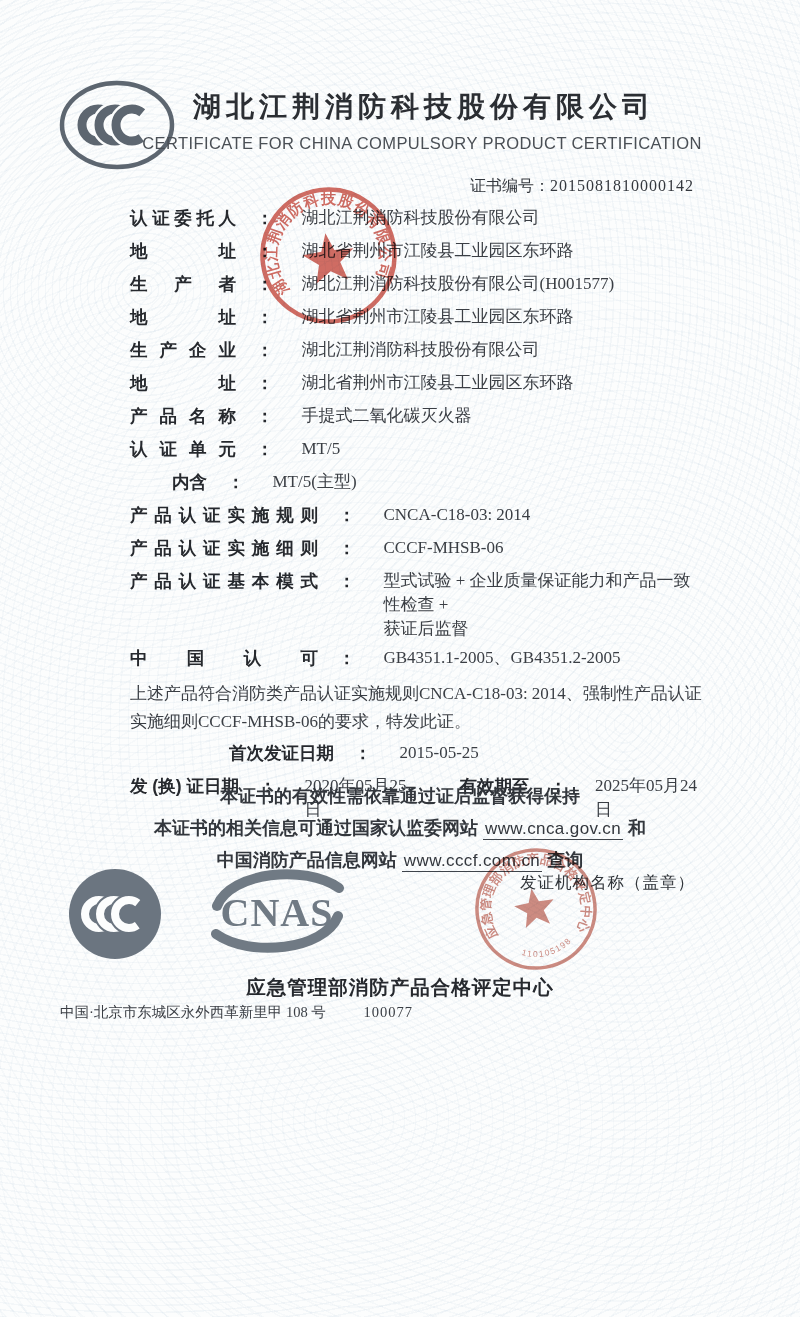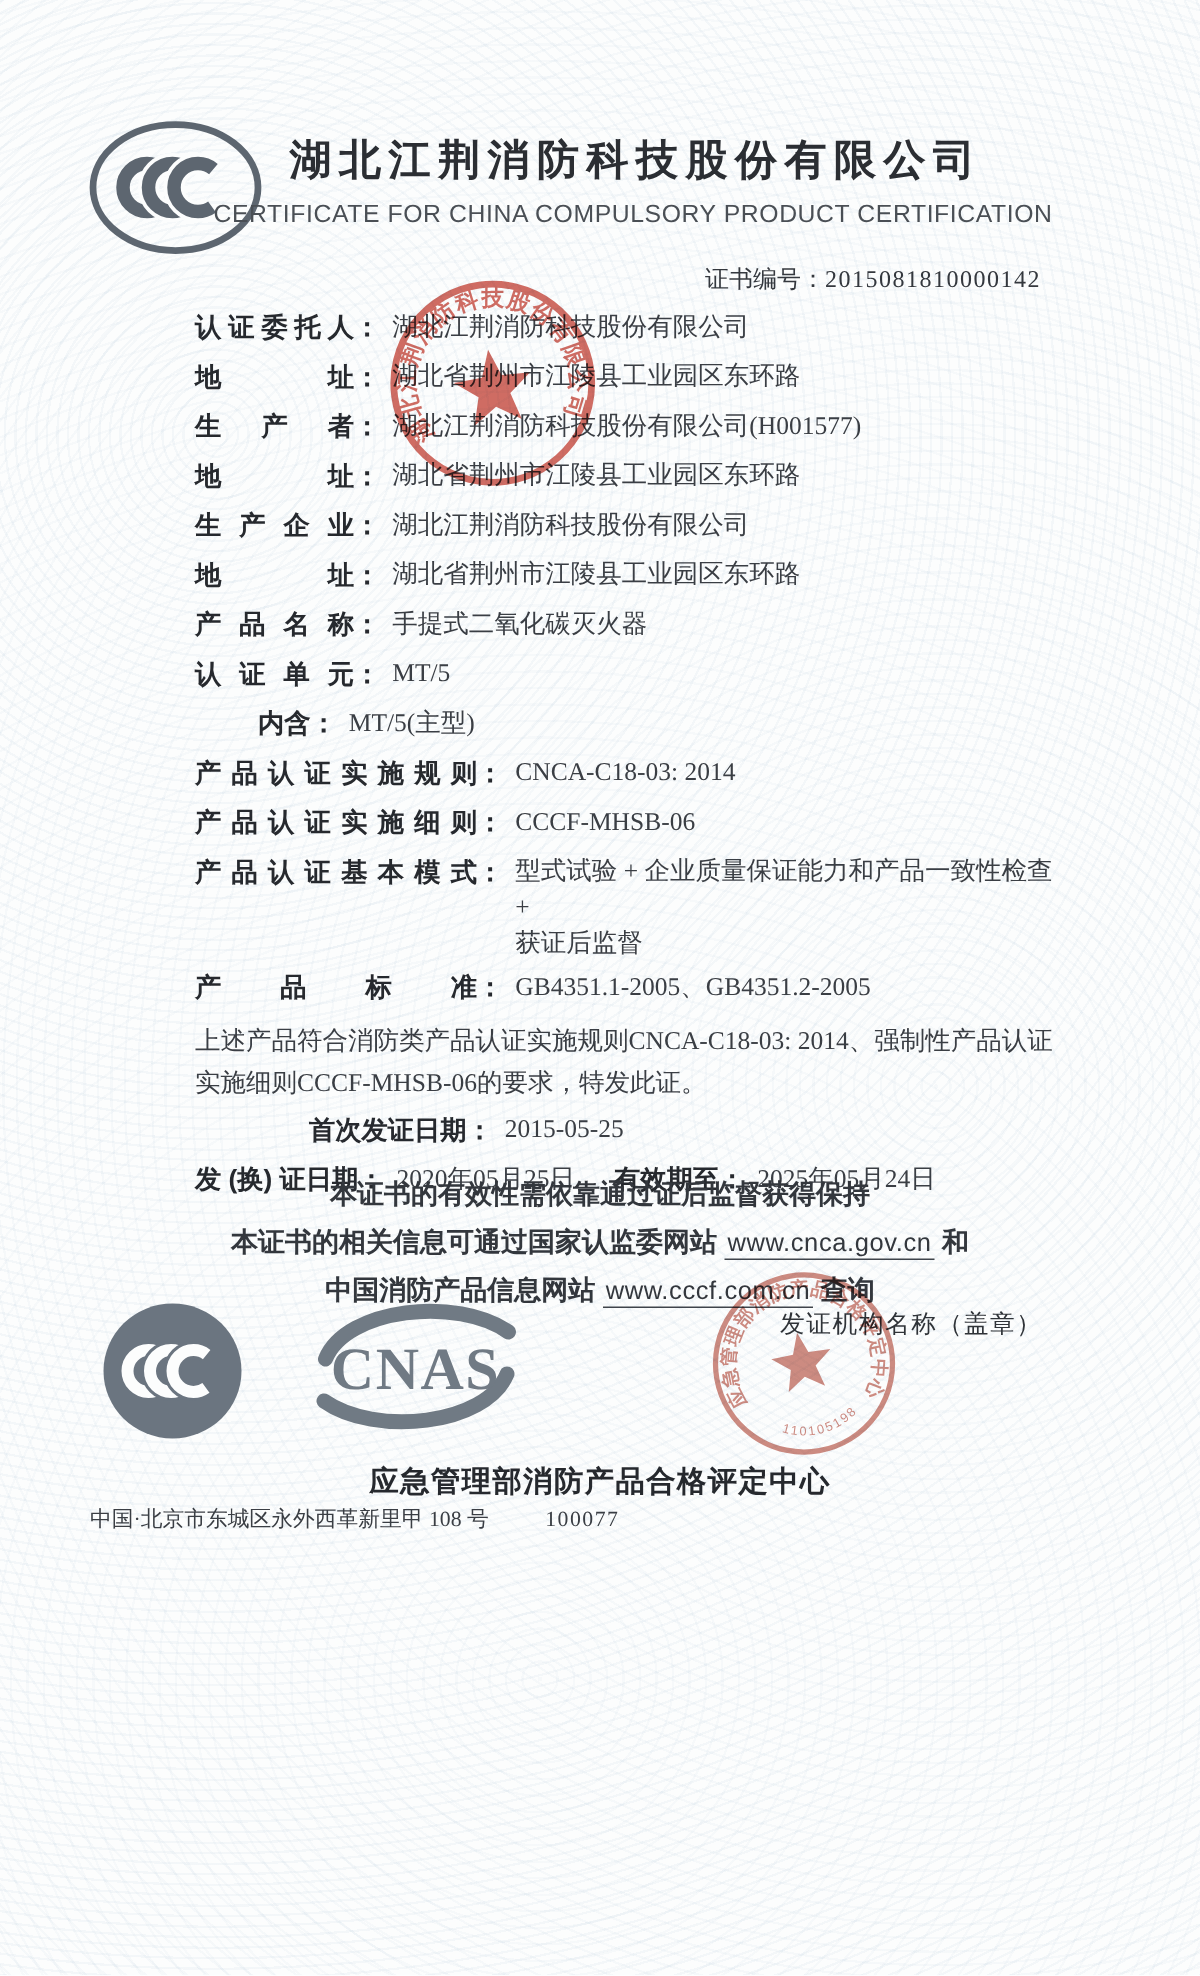--- a/index.html
+++ b/index.html
@@ -14,30 +14,30 @@
   .abs{position:absolute;}
   
   .title{top:88px;left:108px;right:60px;text-align:center;font-size:28px;font-weight:700;
     letter-spacing:5px;color:#2b2e33;}
   .subtitle{top:134px;left:58px;right:14px;text-align:center;font-size:16.5px;color:#4a4f55;
     letter-spacing:0.4px;}
   .certno{top:176px;left:470px;font-family:"Liberation Serif",serif;font-size:16px;color:#34383e;}
   .certno .num{letter-spacing:1px;text-align:center;}
   
   .fields{top:201px;left:130px;width:574px;color:#373b41;}
-  .row{display:flex;align-items:flex-start;min-height:33px;line-height:24px;padding-top:5px;box-sizing:border-box;}
+  .row{display:flex;align-items:flex-start;min-height:33px;line-height:24px;padding-top:5px;box-sizing:border-box;gap:20px;}
   .lbl{display:inline-block;font-weight:700;color:#26292e;font-size:17.5px;
     text-align:justify;text-align-last:justify;width:106px;flex:0 0 auto;}
   .lbl.wide{width:188px;}
   .lbl.auto{width:auto;text-align-last:auto;}
   .colon{font-weight:700;color:#26292e;font-size:17.5px;flex:0 0 auto;margin-right:8px;}
   .val{font-family:"Liberation Serif",serif;font-size:17px;color:#3a3e44;}
   .val.pre{white-space:pre-line;}
   .indent1{margin-left:42px;}
-  .row.firstissue{margin-left:76px;}
+  .row.firstissue{margin-left:99px;}
   .gap26{margin-right:26px;}
   .para{line-height:28px;min-height:62px;padding-top:6px;}
   .para .val{font-size:17px;}
   
   .notices{top:780px;left:100px;width:600px;text-align:center;color:#33373d;}
   .notices .nline{height:32px;line-height:32px;font-size:18px;font-weight:700;}
   .notices .url{font-weight:400;font-family:"Liberation Sans",sans-serif;font-size:17px;
     border-bottom:1.5px solid #3f444b;padding:0 2px 1px 2px;letter-spacing:0.4px;}
   
   .seal{mix-blend-mode:multiply;}
@@ -133,21 +133,21 @@
       <span class="colon">：</span>
       <span class="val">CCCF-MHSB-06</span>
     </div>
     <div class="row">
       <span class="lbl wide">产品认证基本模式</span>
       <span class="colon">：</span>
       <span class="val pre">型式试验 + 企业质量保证能力和产品一致性检查 +
 获证后监督</span>
     </div>
     <div class="row">
-      <span class="lbl wide">产品标准</span>
+      <span class="lbl wide">中国认可</span>
       <span class="colon">：</span>
       <span class="val">GB4351.1-2005、GB4351.2-2005</span>
     </div>
     <div class="row para">
       <span class="val">上述产品符合消防类产品认证实施规则CNCA-C18-03: 2014、强制性产品认证实施细则CCCF-MHSB-06的要求，特发此证。</span>
     </div>
     <div class="row firstissue">
       <span class="lbl auto">首次发证日期</span>
       <span class="colon">：</span>
       <span class="val">2015-05-25</span>

